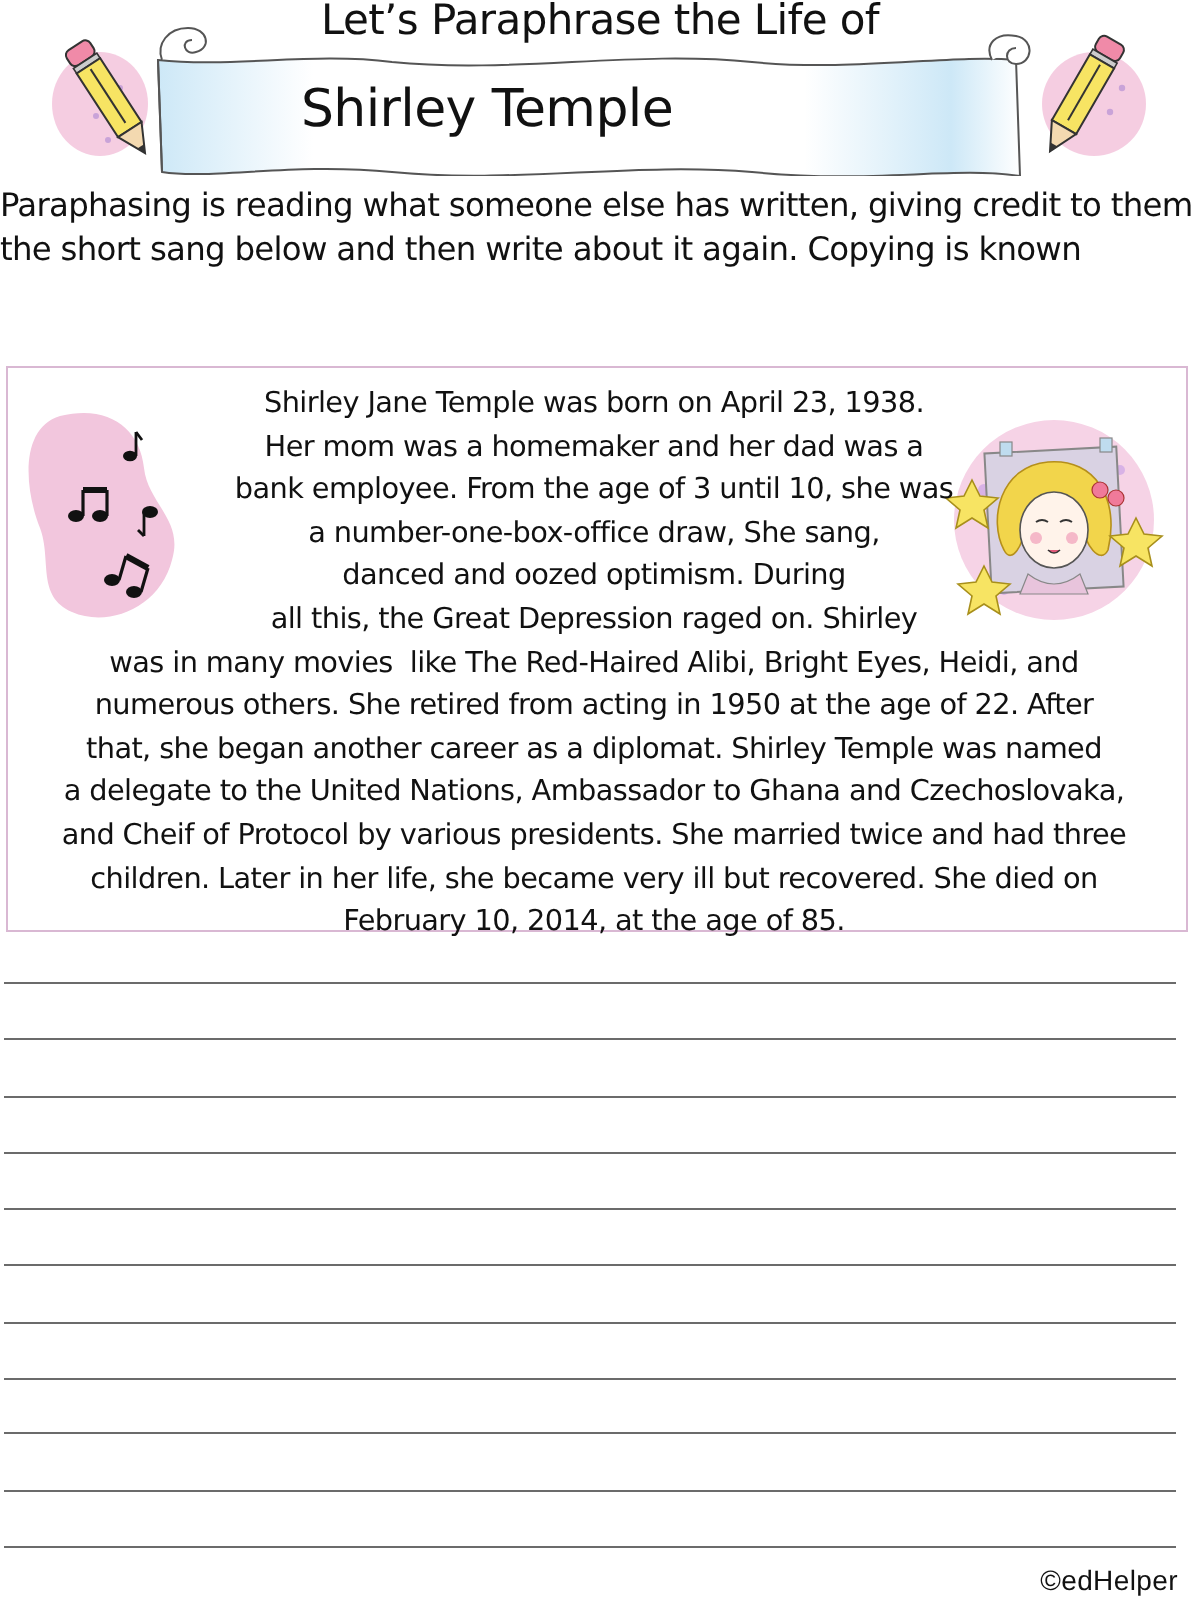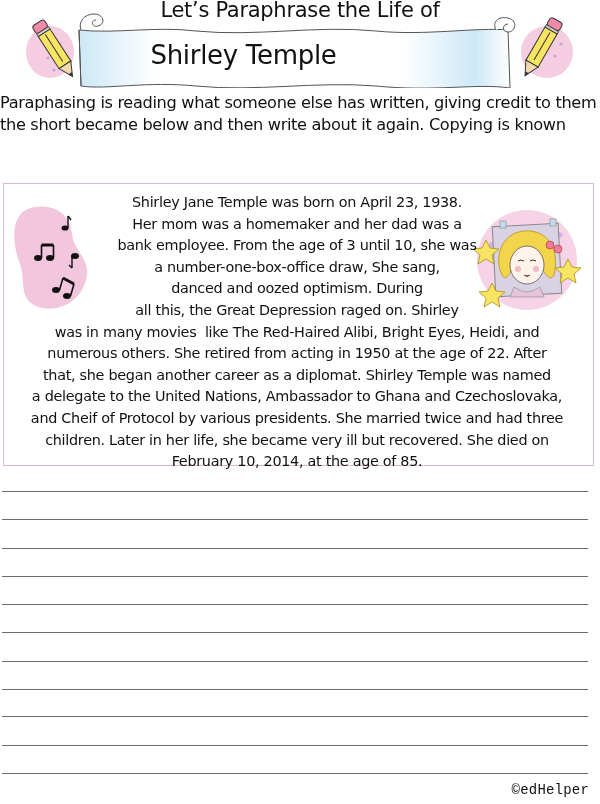--- a/index.html
+++ b/index.html
@@ -9,21 +9,21 @@
   .title-top { position:absolute; left:0; width:600px; top:-2px; text-align:center; font-size:21px; letter-spacing:-0.3px; color:#111; }
   .title-main { position:absolute; left:0; width:487px; top:40px; text-align:center; font-size:26px; letter-spacing:-0.3px; color:#111; }
   .pencil { position:absolute; }
   .intro { position:absolute; left:0; top:92px; width:600px; font-size:16.2px; line-height:22.3px; letter-spacing:-0.35px; color:#111; }
   .passage { position:absolute; left:3px; top:183px; width:591px; height:283px; border:1.5px solid #d9b8d3; box-sizing:border-box; }
   .passage-text { position:absolute; left:-3px; top:0px; width:600px; text-align:center; font-size:14.4px; line-height:21.6px; letter-spacing:-0.3px; color:#111; }
   .passage-text .ln { display:block; white-space:pre; }
   .notes-art { position:absolute; left:10px; top:200px; width:82px; height:118px; }
   .girl-art { position:absolute; left:472px; top:205px; width:110px; height:110px; }
   .line { position:absolute; left:2px; width:586px; height:0; border-top:1.6px solid #6b6b6b; }
-  .copyright { position:absolute; right:11px; top:782px; font-size:14px; color:#111; font-family:Liberation Mono, monospace; letter-spacing:0.2px; }
+  .copyright { position:absolute; right:11px; top:782px; font-size:14px; color:#111; font-family:Liberation Sans, sans-serif; letter-spacing:0.2px; }
 </style>
 </head>
 <body>
 
 <div class="banner">
   <svg width="450" height="78" viewBox="0 0 450 78">
     <defs>
       <linearGradient id="scrollGrad" x1="0" x2="1" y1="0" y2="0">
         <stop offset="0" stop-color="#cde8f7"></stop>
         <stop offset="0.18" stop-color="#ffffff"></stop>
@@ -70,21 +70,21 @@
       <rect x="29" y="20" width="14" height="38" fill="#f7e463" stroke="#333" stroke-width="1"></rect>
       <line x1="36" y1="22" x2="36" y2="54" stroke="#333" stroke-width="1"></line>
       <polygon points="29,58 43,58 36,72" fill="#f3d9b0" stroke="#333" stroke-width="1"></polygon>
       <polygon points="34,68 38,68 36,72" fill="#333"></polygon>
     </g>
   </svg>
 </div>
 
 <div class="intro">
   <div>Paraphasing is reading what someone else has written, giving credit to them</div>
-  <div>the short became below and then write about it again. Copying is known</div>
+  <div>the short sang below and then write about it again. Copying is known</div>
 </div>
 
 <div class="passage"></div>
 
 <div class="notes-art">
   <svg width="82" height="118" viewBox="0 0 82 118">
     <path d="M20,8 C44,2 60,14 62,34 C64,52 82,60 76,80 C70,104 44,114 26,106 C8,98 16,80 10,64 C2,44 0,14 20,8 Z" fill="#f2c6dd"></path>
     <g fill="#111" stroke="#111">
       <ellipse cx="55" cy="28" rx="3.5" ry="2.6" stroke="none"></ellipse>
       <line x1="58" y1="28" x2="58" y2="16" stroke-width="1.4"></line>

